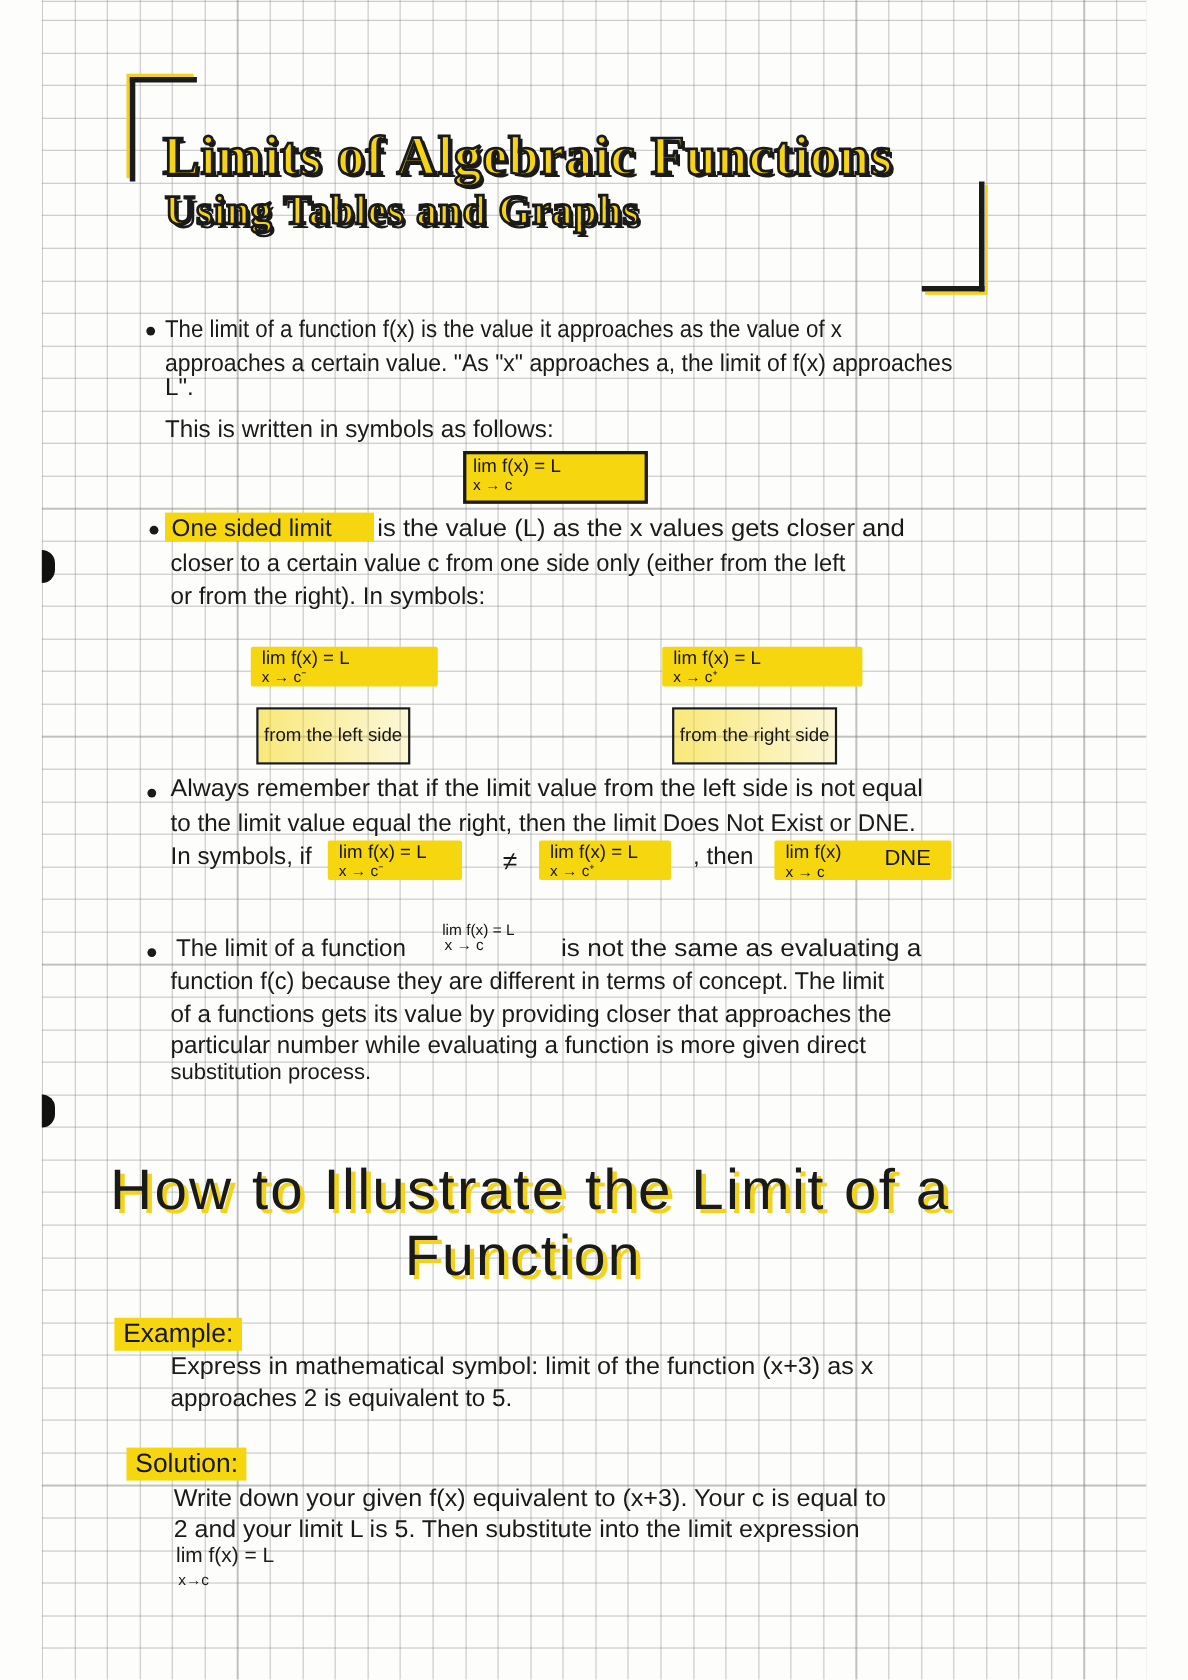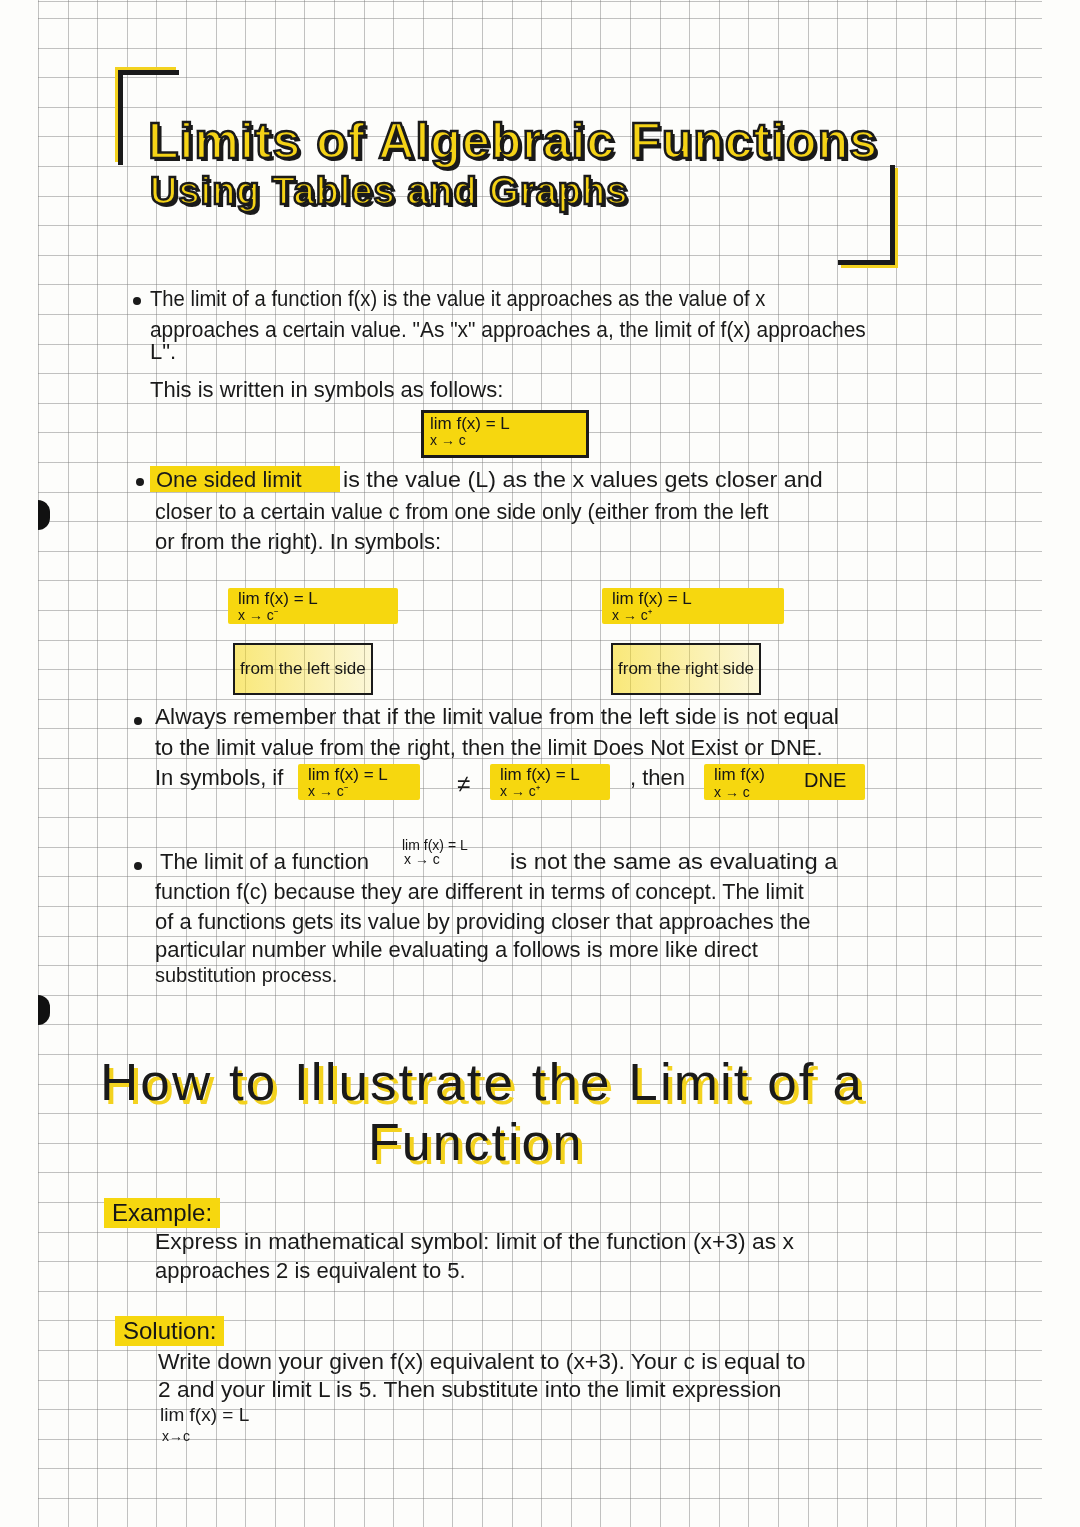--- a/index.html
+++ b/index.html
@@ -13,21 +13,21 @@
     position: absolute; left: 38px; top: 0; width: 1004px; height: 1527px;
     background-image:
       repeating-linear-gradient(to right, rgba(120,120,120,0.45) 0 1px, transparent 1px 29.6px),
       repeating-linear-gradient(to bottom, rgba(120,120,120,0.45) 0 1px, transparent 1px 29.6px);
     background-position: 0 18px;
   }
   .hole { position: absolute; left: 38px; width: 12px; height: 30px; background: #111; border-radius: 0 15px 15px 0; }
   .abs { position: absolute; }
   
   .title-line {
-    font-family: Liberation Sans, sans-serif; font-weight: bold;
+    font-family: Liberation Serif, serif; font-weight: bold;
     font-size: 52px; color: #f5d316; letter-spacing: 1px;
     -webkit-text-stroke: 2.5px #1a1a1a;
     text-shadow: 3px 3px 0 #1a1a1a;
     white-space: nowrap;
   }
   .corner-tl { position: absolute; left: 118px; top: 70px; width: 56px; height: 90px;
     border-top: 5px solid #1a1a1a; border-left: 5px solid #1a1a1a;
     box-shadow: -3px -3px 0 #f3d21e; }
   .corner-br { position: absolute; left: 838px; top: 165px; width: 52px; height: 95px;
     border-bottom: 5px solid #1a1a1a; border-right: 5px solid #1a1a1a;
@@ -99,21 +99,21 @@
 <div class="outline-label" style="left:233px; top:643px;">from the left side</div>
 
 <div class="hl-block" style="left:602px; top:588px; width:162px; height:30px;">
   <span class="sub" style="font-size:17px;">lim f(x) = L</span>
   <span class="sub">x → c⁺</span>
 </div>
 <div class="outline-label" style="left:611px; top:643px;">from the right side</div>
 
 <div class="bullet" style="left:134px; top:717px;"></div>
 <div class="para" style="left:155px; top:705px; transform:scaleX(1.03);">Always remember that if the limit value from the left side is not equal</div>
-<div class="para" style="left:155px; top:736px; transform:scaleX(1.0);">to the limit value from the right, then the limit Does Not Exist or DNE.</div>
+<div class="para" style="left:155px; top:736px; transform:scaleX(1.0);">to the limit value equal the right, then the limit Does Not Exist or DNE.</div>
 <div class="para" style="left:155px; top:766px;">In symbols, if</div>
 <div class="hl-block" style="left:298px; top:764px; width:102px; height:30px;">
   <span class="sub" style="font-size:17px;">lim f(x) = L</span>
   <span class="sub">x → c⁻</span>
 </div>
 <div class="para" style="left:457px; top:772px; font-size:24px;">≠</div>
 <div class="hl-block" style="left:490px; top:764px; width:100px; height:30px;">
   <span class="sub" style="font-size:17px;">lim f(x) = L</span>
   <span class="sub">x → c⁺</span>
 </div>
@@ -126,21 +126,21 @@
 
 <div class="bullet" style="left:134px; top:862px;"></div>
 <div class="para" style="left:160px; top:850px;">The limit of a function</div>
 <div class="abs" style="left:402px; top:838px; font-family:'Liberation Sans',sans-serif; font-size:14px; line-height:14px;">
   <span class="sub">lim f(x) = L</span>
   <span class="sub" style="padding-left:2px;">x → c</span>
 </div>
 <div class="para" style="left:510px; top:850px; transform:scaleX(1.08);">is not the same as evaluating a</div>
 <div class="para" style="left:155px; top:880px; transform:scaleX(0.98);">function f(c) because they are different in terms of concept. The limit</div>
 <div class="para" style="left:155px; top:910px; transform:scaleX(1.0);">of a functions gets its value by providing closer that approaches the</div>
-<div class="para" style="left:155px; top:938px;">particular number while evaluating a follows is more like direct</div>
+<div class="para" style="left:155px; top:938px;">particular number while evaluating a function is more given direct</div>
 <div class="para" style="left:155px; top:964px; font-size:20px;">substitution process.</div>
 
 <div class="heading2" style="left:100px; top:1052px; transform:scaleX(1.02); transform-origin:left top;">How to Illustrate the Limit of a</div>
 <div class="heading2" style="left:368px; top:1112px;">Function</div>
 
 <div class="label-hl" style="left:104px; top:1198px;">Example:</div>
 <div class="para" style="left:155px; top:1230px; transform:scaleX(1.04);">Express in mathematical symbol: limit of the function (x+3) as x</div>
 <div class="para" style="left:155px; top:1259px;">approaches 2 is equivalent to 5.</div>
 
 <div class="label-hl" style="left:115px; top:1316px;">Solution:</div>

